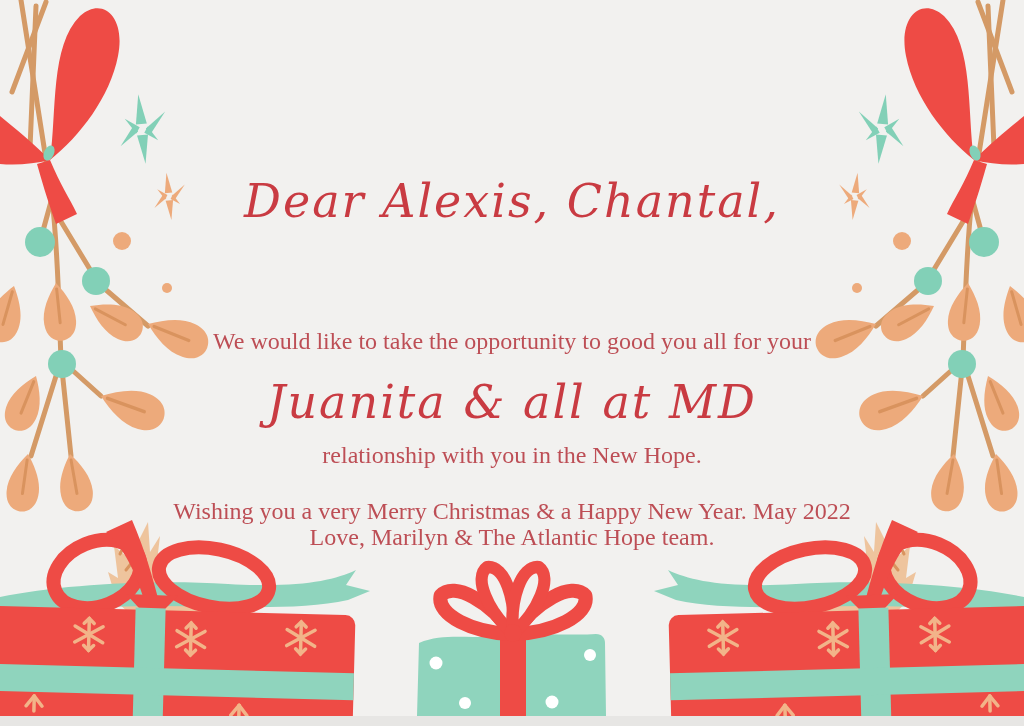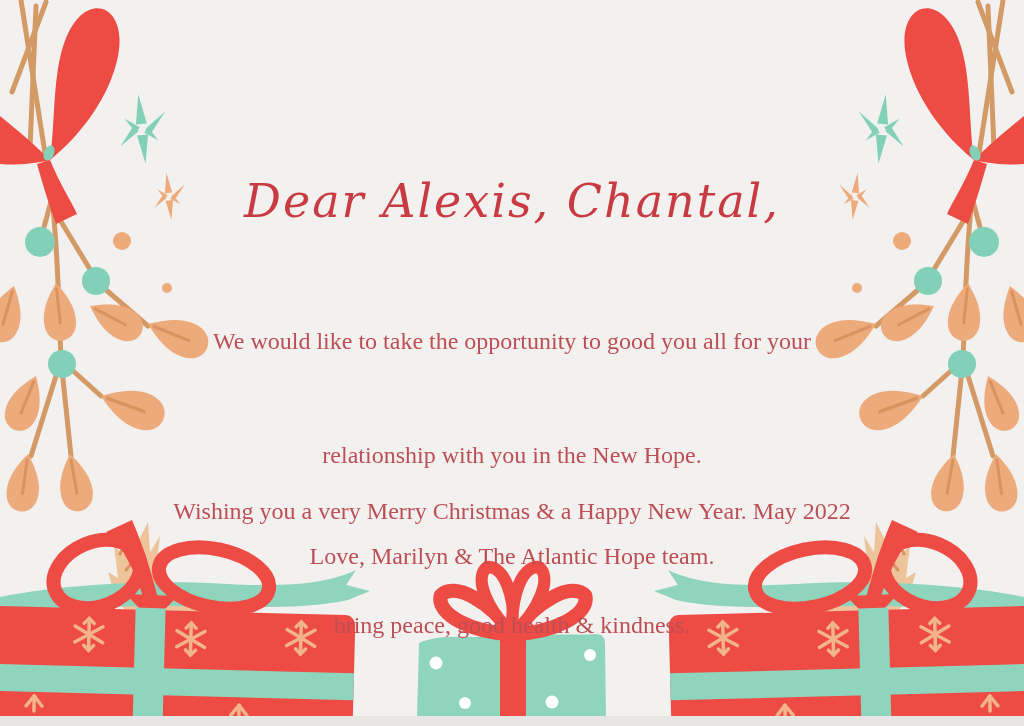--- a/index.html
+++ b/index.html
@@ -19,21 +19,21 @@
     font-size:46px;line-height:67px;
     letter-spacing:2px;
     color:var(--script-red,#c93b42);
   }
   .para{
     font-size:24px;line-height:38px;
     color:var(--body-red,#bd4e55);
   }
   .p1{top:246px;}
   .p2{top:416px;}
-  .signoff{top:537px;font-size:24px;line-height:38px;color:var(--body-red,#bd4e55);}
+  .signoff{top:518px;font-size:24px;line-height:38px;color:var(--body-red,#bd4e55);}
   
   .deco{position:absolute;z-index:1;}
   .deco-top-left{left:0;top:0;width:230px;height:530px;}
   .deco-top-right{right:0;top:0;width:230px;height:530px;}
   .gift-left{left:0;bottom:0;width:400px;height:206px;}
   .gift-right{right:0;bottom:0;width:400px;height:206px;}
   .gift-center{left:403px;bottom:0;width:230px;height:170px;}
   .sprite{position:absolute;width:0;height:0;overflow:hidden;}
   
   .fill-red{fill:var(--bright-red,#ee4b45);}
@@ -175,30 +175,30 @@
 
   <svg class="deco deco-top-left" viewBox="0 0 230 530">
     <use href="#deco-mistletoe"></use>
   </svg>
   <svg class="deco deco-top-right" viewBox="0 0 230 530">
     <use href="#deco-mistletoe" transform="translate(230,0) scale(-1,1)"></use>
   </svg>
 
   <div class="txt greeting">
     <div>Dear Alexis, Chantal,</div>
+    <div>Juanita &amp; all at MD</div>
   </div>
 
   <div class="txt para p1">
     <div>We would like to take the opportunity to good you all for your</div>
     <div>relationship with you in the New Hope.</div>
   </div>
 
   <div class="txt para p2">
     <div>Wishing you a very Merry Christmas &amp; a Happy New Year. May 2022</div>
-    <div>bring peace, good health &amp; kindness.</div>
   </div>
 
   <div class="txt signoff">Love, Marilyn &amp; The Atlantic Hope team.</div>
 
   <svg class="deco gift-left" viewBox="0 0 400 206">
     <use href="#gift-red"></use>
   </svg>
   <svg class="deco gift-center" viewBox="0 0 230 170">
     <use href="#gift-teal"></use>
   </svg>

